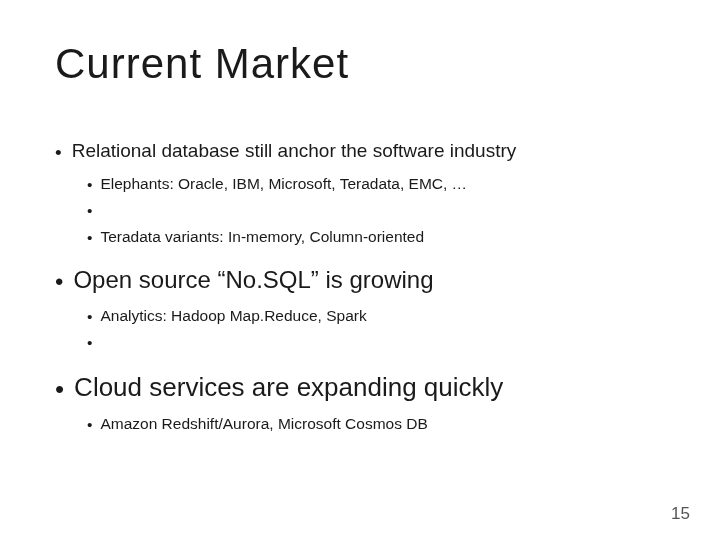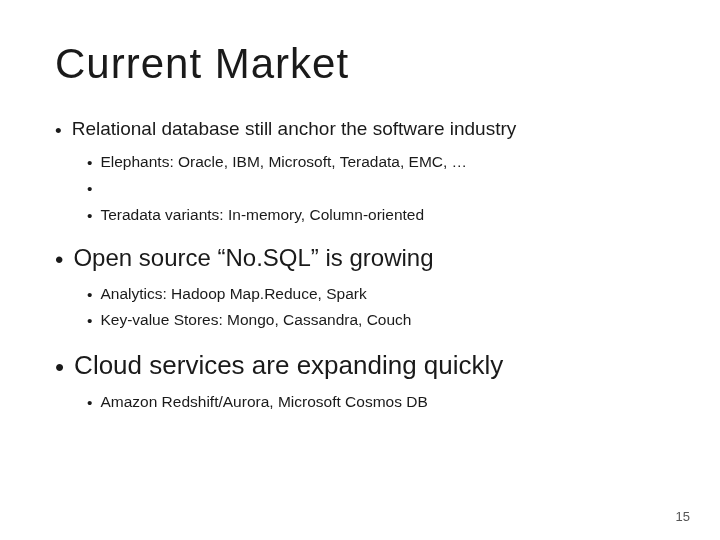--- a/index.html
+++ b/index.html
@@ -17,20 +17,21 @@
       overflow: hidden;
     }
 
     .slide {
       width: 720px;
       height: 540px;
       padding: 40px 55px 30px 55px;
       position: relative;
       display: flex;
       flex-direction: column;
+      gap: 22px;
     }
 
     .title {
       font-size: 42px;
       font-weight: 300;
       letter-spacing: 1px;
       margin-bottom: 28px;
       color: #1a1a1a;
     }
 
@@ -91,21 +92,21 @@
     .sub-bullet-dot {
       margin-right: 8px;
       flex-shrink: 0;
       margin-top: 1px;
     }
 
     .page-number {
       position: absolute;
       bottom: 16px;
       right: 30px;
-      font-size: 13px;
+      font-size: 17px;
       color: #555;
     }
   </style>
 </head>
 <body>
 
 <div class="slide">
   <h1 class="title">Current  Market</h1>
 
   <div class="content">
@@ -135,21 +136,20 @@
         <span class="bullet-dot">•</span>
         <span>Open  source  “No.SQL”  is  growing</span>
       </div>
       <div class="sub-bullets">
         <div class="sub-bullet">
           <span class="sub-bullet-dot">•</span>
           <span>Analytics:  Hadoop  Map.Reduce,  Spark</span>
         </div>
         <div class="sub-bullet">
           <span class="sub-bullet-dot">•</span>
-          <span>Key-value  Stores:  Mongo,  Cassandra,  Couch</span>
         </div>
       </div>
     </div>
 
     <div class="bullet-group">
       <div class="main-bullet main-bullet-xlarge">
         <span class="bullet-dot">•</span>
         <span>Cloud  services  are  expanding  quickly</span>
       </div>
       <div class="sub-bullets">

